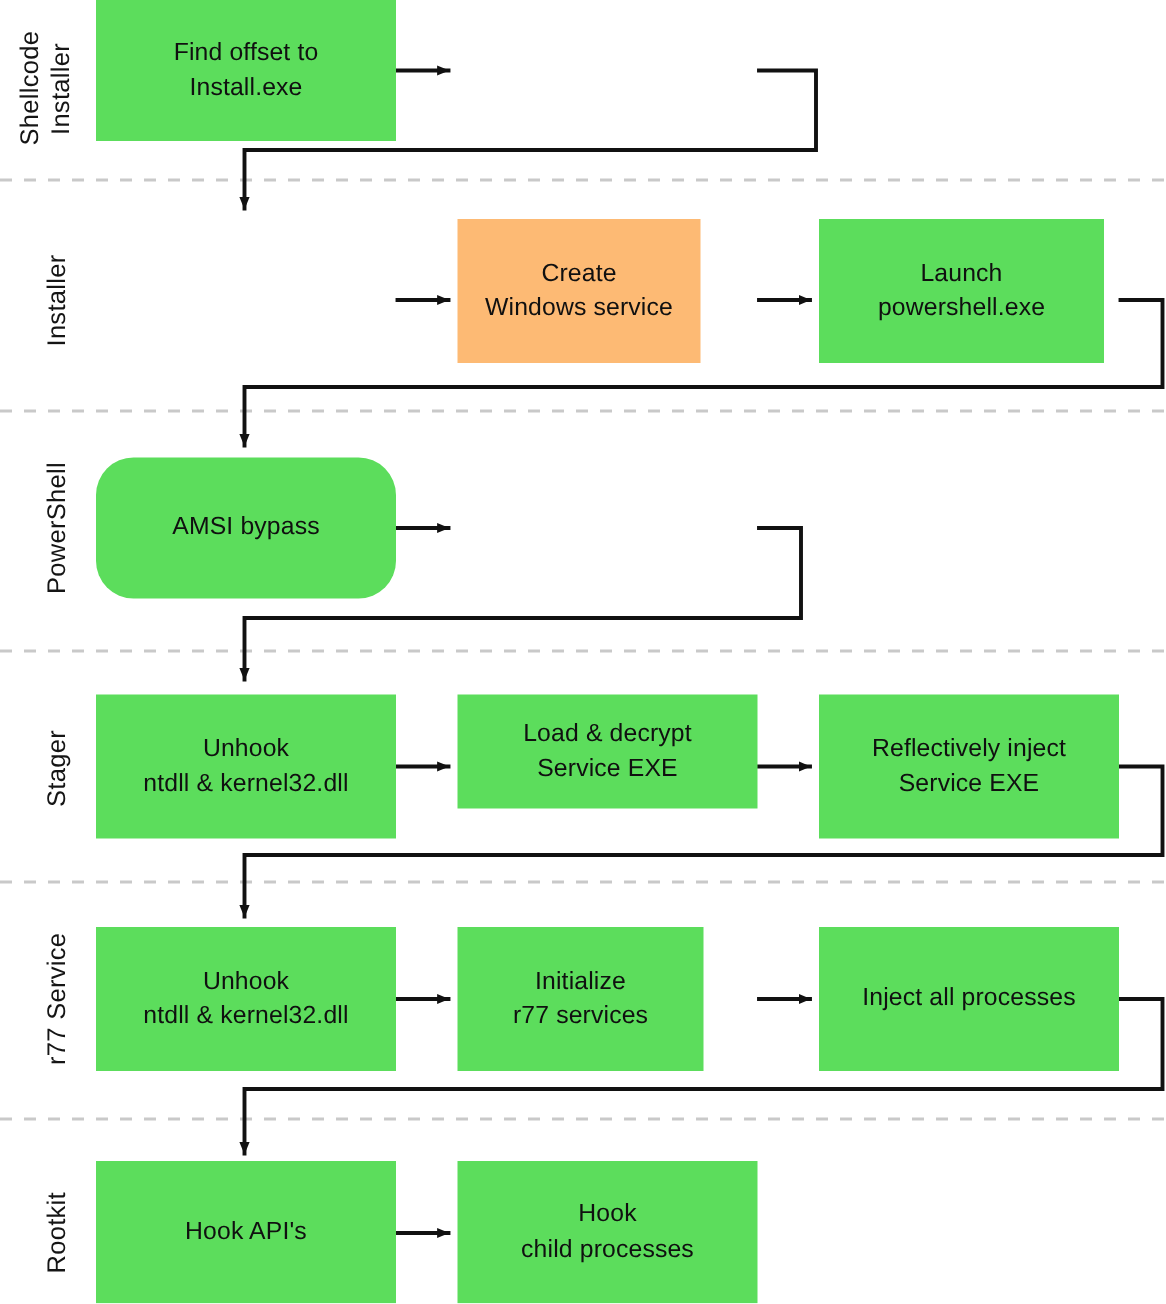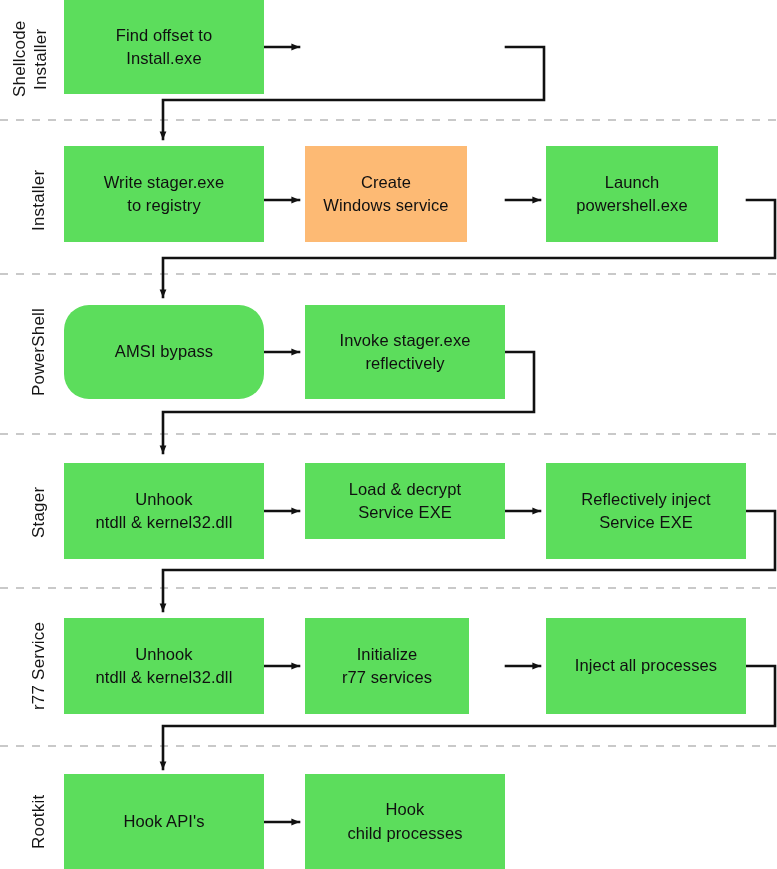--- a/index.html
+++ b/index.html
@@ -113,45 +113,37 @@
 Installer</div>
 
   <div class="node-box" style="left:64px; top:0px; width:200px; height:94px; background:#5cdd5c;">
     <span class="node-label">Find offset to
 Install.exe</span>
   </div>
 
 
   <div class="lane-label rot" style="left:22px; top:146px; width:34px; height:108px;">Installer</div>
 
-  <div class="node-box" style="left:64px; top:146px; width:200px; height:96px; background:#5cdd5c;">
-    <span class="node-label">Write stager.exe
-to registry</span>
-  </div>
 
   <div class="node-box" style="left:305px; top:146px; width:162px; height:96px; background:#fdba74;">
     <span class="node-label">Create
 Windows service</span>
   </div>
 
-  <div class="node-box" style="left:546px; top:146px; width:172px; height:96px; background:#5cdd5c;">
+  <div class="node-box" style="left:546px; top:146px; width:190px; height:96px; background:#5cdd5c;">
     <span class="node-label">Launch
 powershell.exe</span>
   </div>
 
   <div class="lane-label rot" style="left:22px; top:296px; width:34px; height:112px;">PowerShell</div>
 
   <div class="node-box" style="left:64px; top:305px; width:200px; height:94px; background:#5cdd5c;border-radius:25px;">
     <span class="node-label">AMSI bypass</span>
   </div>
 
-  <div class="node-box" style="left:305px; top:305px; width:200px; height:94px; background:#5cdd5c;">
-    <span class="node-label">Invoke stager.exe
-reflectively</span>
-  </div>
 
   <div class="lane-label rot" style="left:22px; top:462px; width:34px; height:100px;">Stager</div>
 
   <div class="node-box" style="left:64px; top:463px; width:200px; height:96px; background:#5cdd5c;">
     <span class="node-label">Unhook
 ntdll &amp; kernel32.dll</span>
   </div>
 
   <div class="node-box" style="left:305px; top:463px; width:200px; height:76px; background:#5cdd5c;">
     <span class="node-label">Load &amp; decrypt

